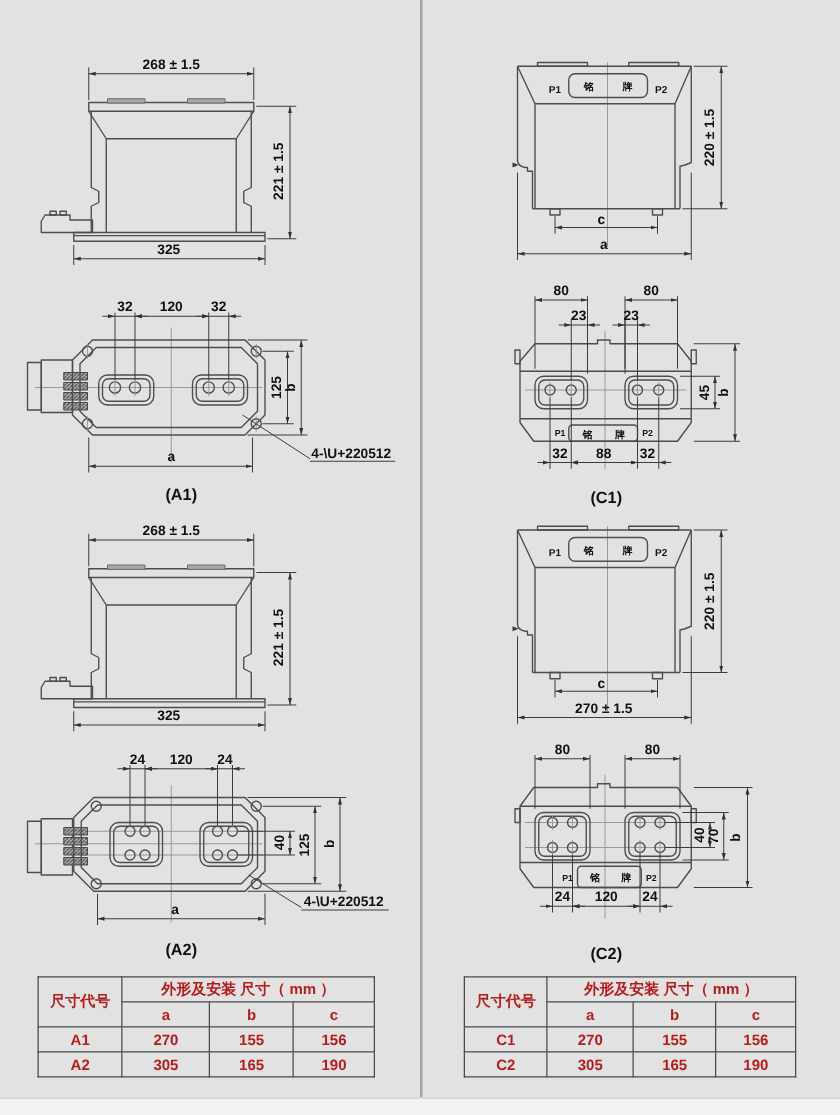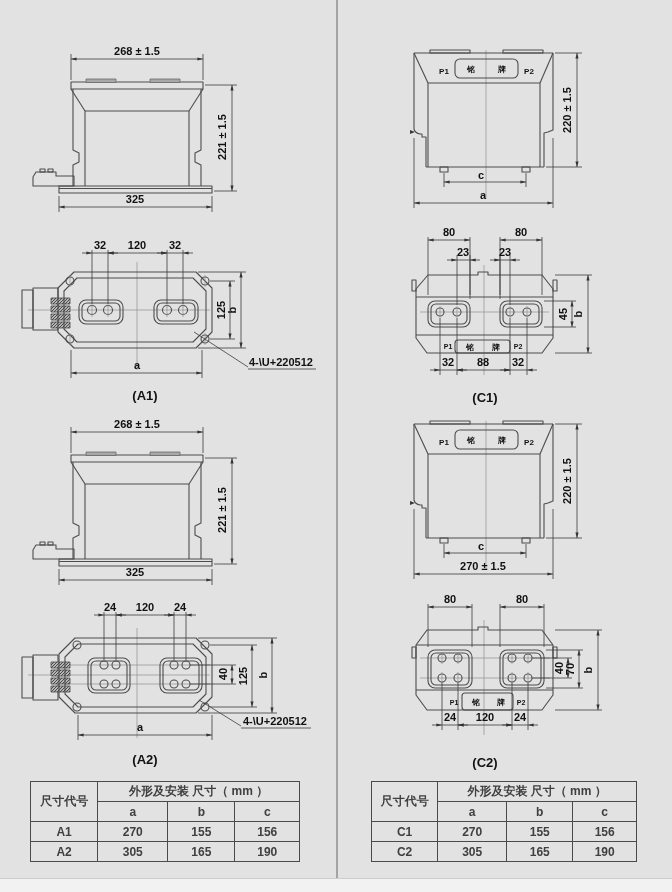--- a/index.html
+++ b/index.html
@@ -22,21 +22,21 @@
   .part{fill:none;stroke:#4d4d4d;stroke-width:1.1;stroke-linejoin:round}
   .part .tab{fill:#a8a8a8;stroke:#6a6a6a;stroke-width:0.8}
   .part .pin{fill:url(#hatch);stroke:#4a4a4a;stroke-width:0.8}
   .dim line,.dim path{stroke:#3c3c3c;stroke-width:0.8;fill:none}
   .cl{stroke:#8f8f8f;stroke-width:0.7;fill:none}
   .dimtxt{font:bold 11px "Liberation Sans",sans-serif;fill:#111}
   .smalltxt{font:bold 8px "Liberation Sans",sans-serif;fill:#111}
   .tinytxt{font:bold 7px "Liberation Sans",sans-serif;fill:#111}
   .cap{font:bold 13px "Liberation Sans",sans-serif;fill:#111}
   
-  .dimtable{border-collapse:collapse;width:100%;font:bold 12px "Liberation Sans",sans-serif;color:#404040;table-layout:fixed}
+  .dimtable{border-collapse:collapse;width:100%;font:bold 12px "Liberation Sans",sans-serif;color:#b91c1c;table-layout:fixed}
   .dimtable td{border:1.6px solid #4a4a4a;text-align:center;vertical-align:middle;padding:0;height:19px}
 </style>
 </head>
 <body>
 
 <svg width="0" height="0" style="position:absolute">
   <defs>
     <marker id="arr" orient="auto-start-reverse" markerWidth="8" markerHeight="6" refX="7" refY="2.5" markerUnits="strokeWidth">
       <path d="M0,0.5 L7,2.5 L0,4.5 Z" fill="#333"></path>
     </marker>

